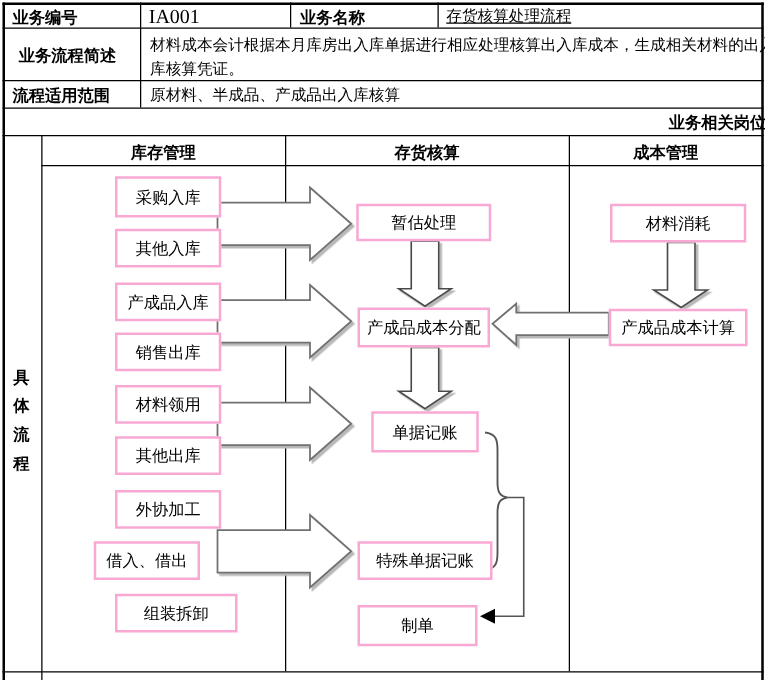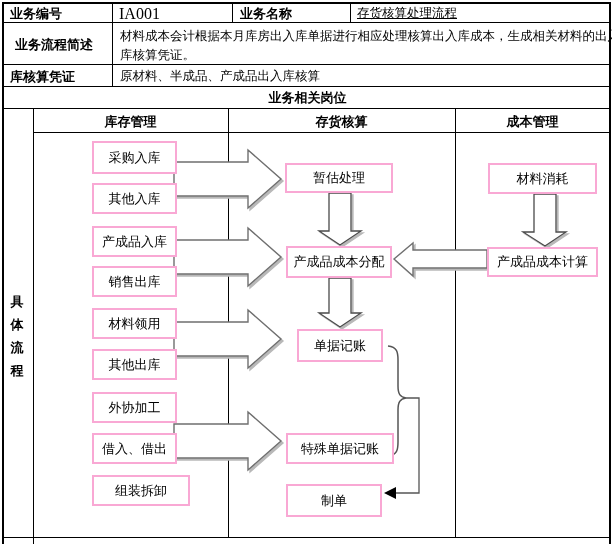--- a/index.html
+++ b/index.html
@@ -41,24 +41,24 @@
 
   <div class="cell-label" style="left:10px;top:5px;">业务编号</div>
   <div class="cell-text" style="left:119px;top:5px;font-size:16px;">IA001</div>
   <div class="cell-label" style="left:240px;top:5px;">业务名称</div>
   <div class="cell-text" style="left:357px;top:5px;text-decoration:underline;">存货核算处理流程</div>
 
   <div class="cell-label" style="left:15px;top:36px;">业务流程简述</div>
   <div class="cell-text" style="left:120px;top:28px;">材料成本会计根据本月库房出入库单据进行相应处理核算出入库成本，生成相关材料的出入</div>
   <div class="cell-text" style="left:120px;top:47px;">库核算凭证。</div>
 
-  <div class="cell-label" style="left:10px;top:68px;">库核算凭证</div>
+  <div class="cell-label" style="left:10px;top:68px;">流程适用范围</div>
   <div class="cell-text" style="left:120px;top:68px;">原材料、半成品、产成品出入库核算</div>
 
-  <div class="cell-label" style="left:2px;top:89px;width:611px;text-align:center;">业务相关岗位</div>
+  <div class="cell-label" style="left:2px;top:89px;width:611px;text-align:right;">业务相关岗位</div>
 
   <div class="colhead" style="left:33px;top:113px;width:195px;">库存管理</div>
   <div class="colhead" style="left:228px;top:113px;width:227px;">存货核算</div>
   <div class="colhead" style="left:455px;top:113px;width:155px;">成本管理</div>
 
   <div class="vchar" style="top:293px;">具</div>
   <div class="vchar" style="top:316px;">体</div>
   <div class="vchar" style="top:339px;">流</div>
   <div class="vchar" style="top:362px;">程</div>
 
@@ -86,21 +86,21 @@
     <polygon points="384,493 396,487 396,499" fill="#000"></polygon>
   </svg>
 
   <div class="node" style="left:92px;top:141px;width:85px;height:33px;">采购入库</div>
   <div class="node" style="left:92px;top:183px;width:85px;height:31px;">其他入库</div>
   <div class="node" style="left:92px;top:226px;width:85px;height:31px;">产成品入库</div>
   <div class="node" style="left:92px;top:266px;width:85px;height:31px;">销售出库</div>
   <div class="node" style="left:92px;top:308px;width:85px;height:31px;">材料领用</div>
   <div class="node" style="left:92px;top:392px;width:85px;height:31px;">外协加工</div>
   <div class="node" style="left:92px;top:349px;width:85px;height:31px;">其他出库</div>
-  <div class="node" style="left:92px;top:433px;width:85px;height:31px;">借入、借出</div>
+  <div class="node" style="left:75px;top:433px;width:85px;height:31px;">借入、借出</div>
   <div class="node" style="left:92px;top:475px;width:98px;height:31px;">组装拆卸</div>
 
   <div class="node" style="left:285px;top:163px;width:108px;height:30px;">暂估处理</div>
   <div class="node" style="left:297px;top:329px;width:86px;height:33px;">单据记账</div>
   <div class="node" style="left:286px;top:246px;width:106px;height:32px;">产成品成本分配</div>
   <div class="node" style="left:286px;top:433px;width:108px;height:31px;">特殊单据记账</div>
   <div class="node" style="left:286px;top:484px;width:96px;height:33px;">制单</div>
 
   <div class="node" style="left:488px;top:163px;width:109px;height:31px;">材料消耗</div>
   <div class="node" style="left:487px;top:247px;width:111px;height:30px;">产成品成本计算</div>

